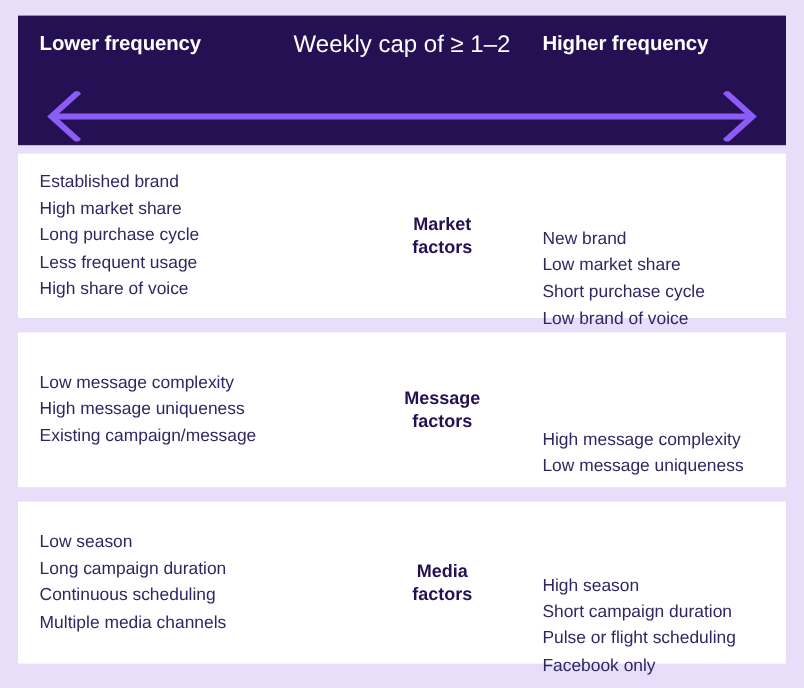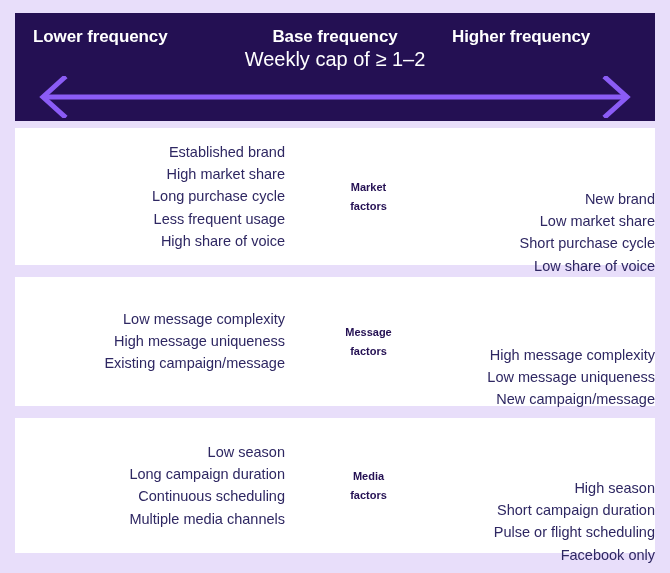--- a/index.html
+++ b/index.html
@@ -93,58 +93,56 @@
 
   .list {
     margin: 0;
     padding: 0;
     list-style: none;
     position: absolute;
     left: 18px;
     right: 0;
     top: 50%;
     transform: translateY(-50%);
-    text-align: right;
   }
   .col-right .list { left: 0; margin-top: 36px; }
   .list li {
     font-size: 14.5px;
     line-height: 22.4px;
     color: #2E2762;
     white-space: nowrap;
   }
 
   .center-label {
     position: absolute;
     left: 0;
     width: 100%;
     top: 50%;
     transform: translateY(-50%);
     text-align: center;
-    font-size: 11px;
+    font-size: 15px;
     font-weight: bold;
     line-height: 19px;
     color: #241053;
   }
   .center-label .l2 { display: block; }
 </style>
 </head>
 <body>
 
 <div class="page">
 
   <div class="banner">
 
     <div class="banner-labels">
       <div class="banner-col left">
         <div class="title">Lower frequency</div>
       </div>
 
       <div class="banner-col mid">
-        <div class="title">Base frequency</div>
         <div class="subtitle">Weekly cap of ≥ 1–2</div>
       </div>
 
       <div class="banner-col right">
         <div class="title">Higher frequency</div>
       </div>
     </div>
 
     <div class="arrow-wrap">
       <svg width="604" height="42" viewBox="0 0 604 42" aria-hidden="true">
@@ -169,21 +167,21 @@
       <div class="center-label">
         <span class="l1">Market</span>
         <span class="l2">factors</span>
       </div>
     </div>
     <div class="col col-right">
       <ul class="list">
         <li>New brand</li>
         <li>Low market share</li>
         <li>Short purchase cycle</li>
-        <li>Low share of voice</li>
+        <li>Low brand of voice</li>
       </ul>
     </div>
   </div>
 
   <div class="row row-2">
     <div class="col col-left">
       <ul class="list">
         <li>Low message complexity</li>
         <li>High message uniqueness</li>
         <li>Existing campaign/message</li>
@@ -192,21 +190,20 @@
     <div class="col col-center">
       <div class="center-label">
         <span class="l1">Message</span>
         <span class="l2">factors</span>
       </div>
     </div>
     <div class="col col-right">
       <ul class="list">
         <li>High message complexity</li>
         <li>Low message uniqueness</li>
-        <li>New campaign/message</li>
       </ul>
     </div>
   </div>
 
   <div class="row row-3">
     <div class="col col-left">
       <ul class="list">
         <li>Low season</li>
         <li>Long campaign duration</li>
         <li>Continuous scheduling</li>

